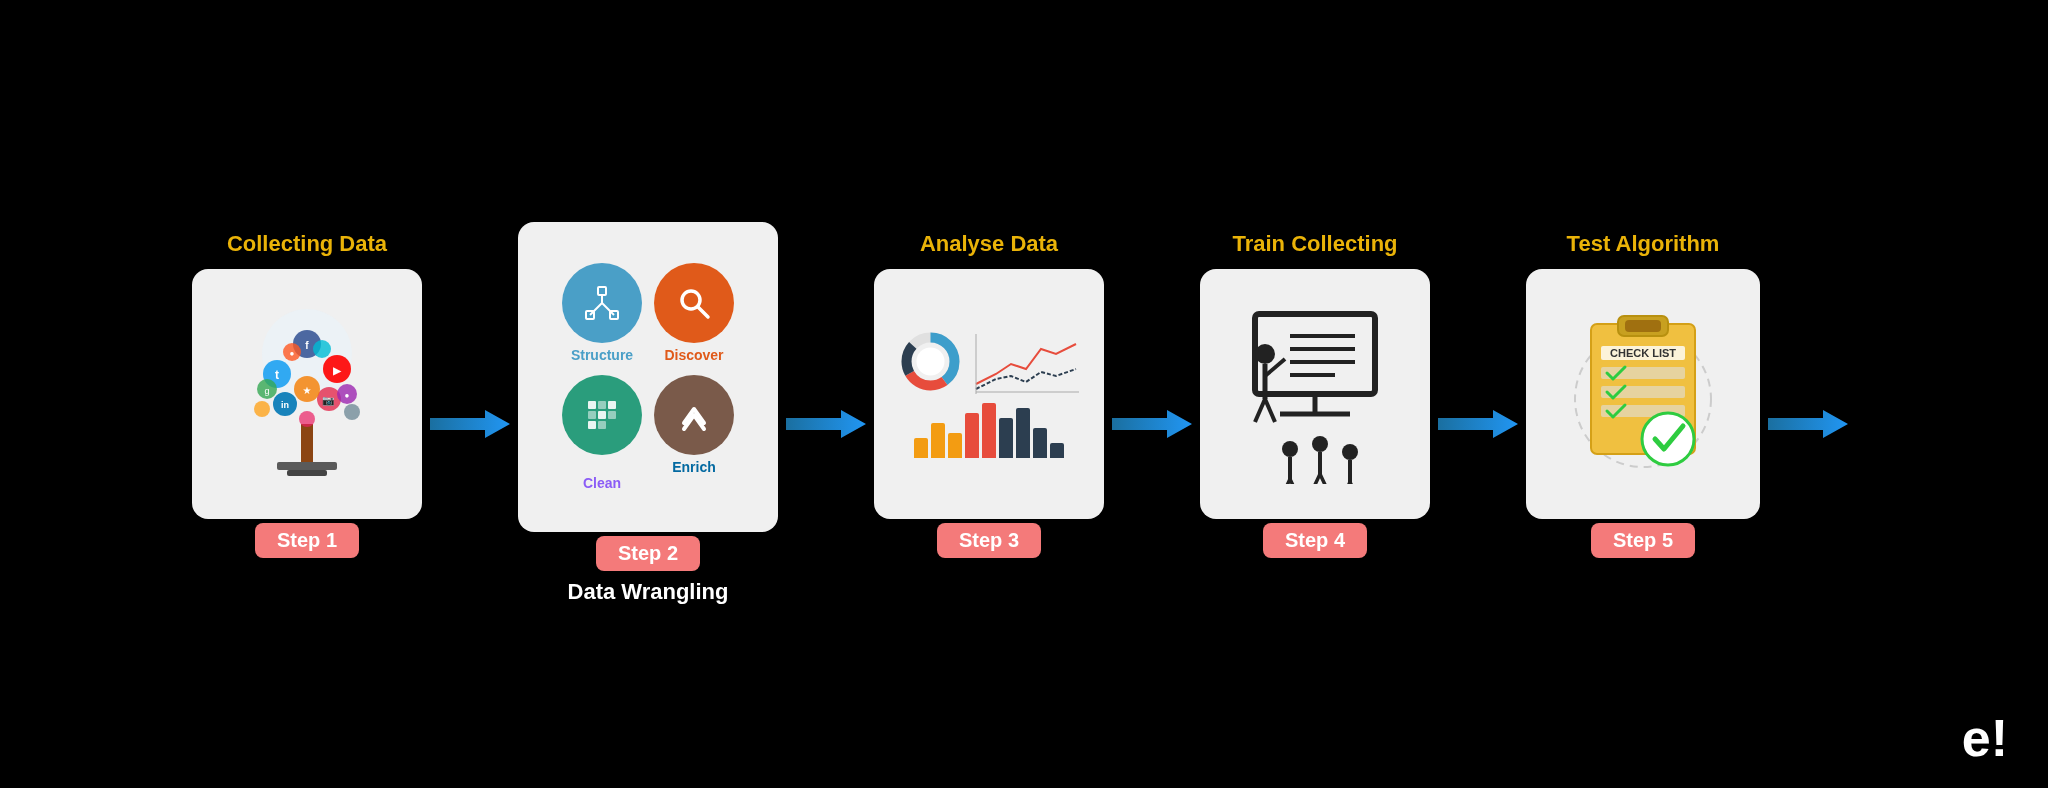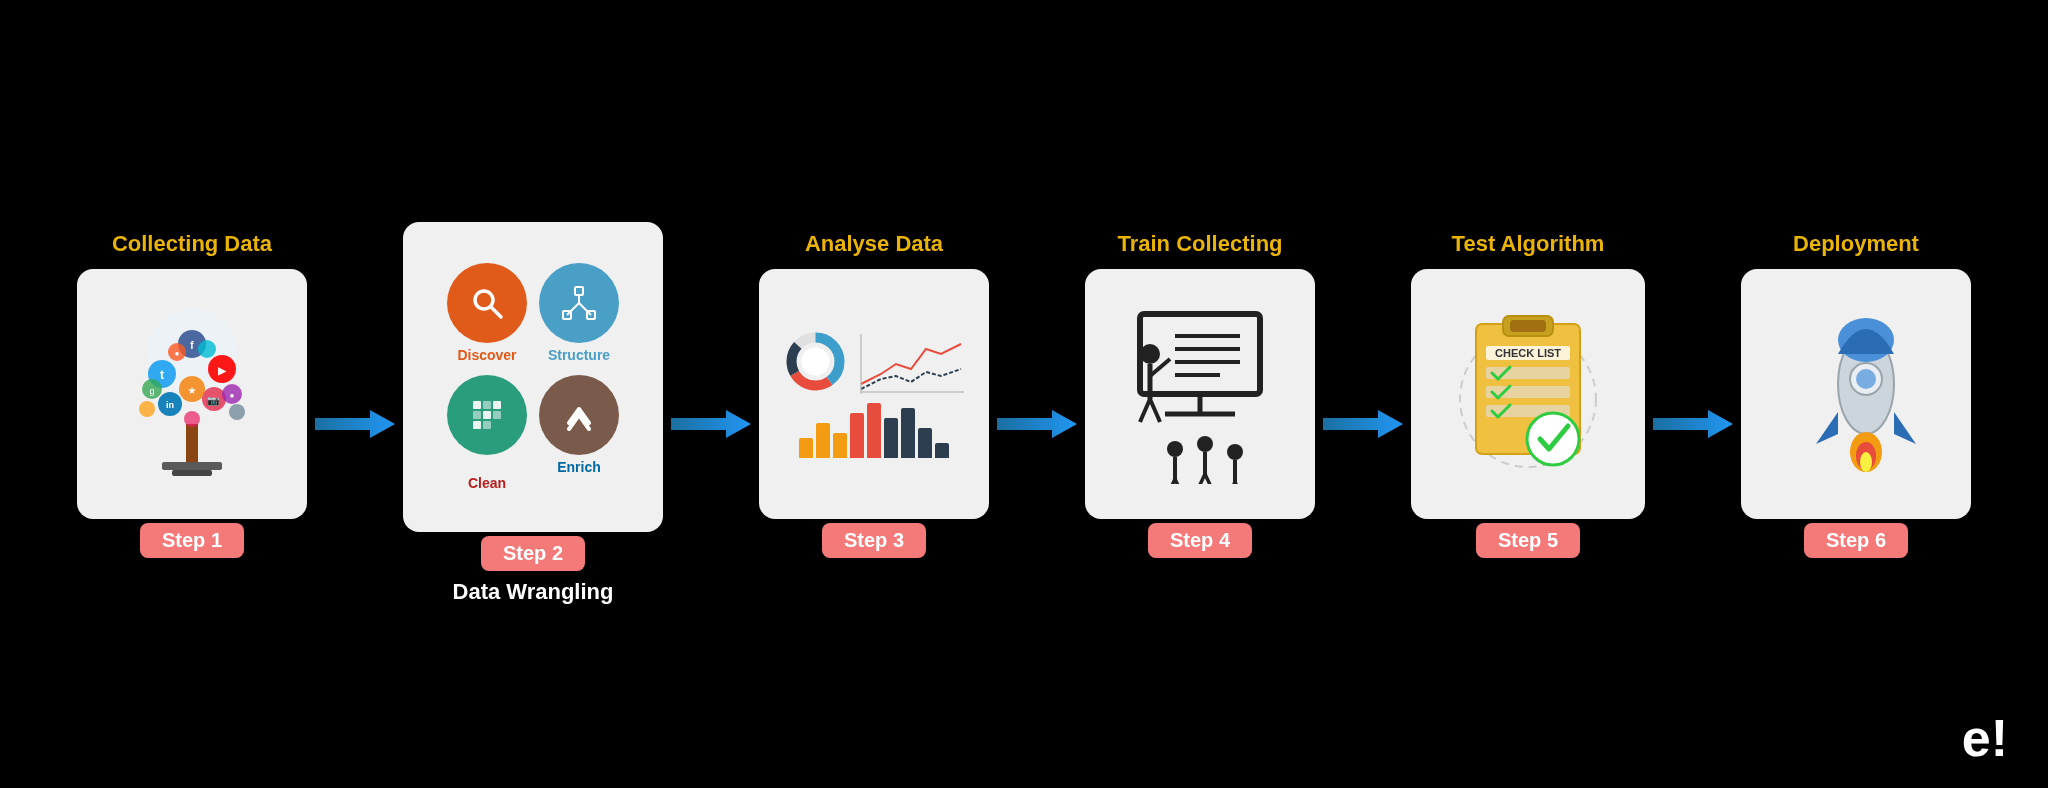--- a/index.html
+++ b/index.html
@@ -110,21 +110,21 @@
     .circle-orange { background: #e05a1a; }
     .circle-blue { background: #4a9fc7; }
     .circle-teal { background: #2a9d7c; }
     .circle-brown { background: #7a5a4a; }
     .wrangling-label {
       font-size: 14px;
       font-weight: bold;
     }
     .label-orange { color: #e05a1a; }
     .label-blue { color: #4a9fc7; }
-    .label-teal { color: #b91c1c; margin-top: 16px; }
+    .label-teal { color: #8b5cf6; margin-top: 16px; }
     .label-dark { color: #0369a1; }
 
     
     .charts-container {
       display: flex;
       flex-direction: column;
       align-items: center;
       gap: 4px;
       padding: 10px;
       width: 100%;
@@ -264,44 +264,44 @@
       <polygon points="0,14 55,14 55,6 80,20 55,34 55,26 0,26" fill="url(#ag1)"></polygon>
     </svg>
   </div>
 
   <div class="step-block">
     <div class="top-label" style="min-height:30px;"></div>
     <div class="card card-2">
       <div class="wrangling-grid">
 
         <div class="wrangling-item">
-          <div class="circle-icon circle-orange">
-            <svg width="40" height="40" viewBox="0 0 40 40">
-              <circle cx="17" cy="17" r="9" fill="none" stroke="white" stroke-width="3.5"></circle>
-              <line x1="24" y1="24" x2="34" y2="34" stroke="white" stroke-width="3.5" stroke-linecap="round"></line>
-            </svg>
-          </div>
-          <span class="wrangling-label label-orange">Discover</span>
-        </div>
-
-        <div class="wrangling-item">
           <div class="circle-icon circle-blue">
             <svg width="40" height="40" viewBox="0 0 40 40">
               <rect x="16" y="4" width="8" height="8" fill="none" stroke="white" stroke-width="2" rx="1"></rect>
               <rect x="4" y="28" width="8" height="8" fill="none" stroke="white" stroke-width="2" rx="1"></rect>
               <rect x="28" y="28" width="8" height="8" fill="none" stroke="white" stroke-width="2" rx="1"></rect>
               <line x1="20" y1="12" x2="20" y2="20" stroke="white" stroke-width="2"></line>
               <line x1="20" y1="20" x2="8" y2="32" stroke="white" stroke-width="2"></line>
               <line x1="20" y1="20" x2="32" y2="32" stroke="white" stroke-width="2"></line>
             </svg>
           </div>
           <span class="wrangling-label label-blue">Structure</span>
         </div>
 
         <div class="wrangling-item">
+          <div class="circle-icon circle-orange">
+            <svg width="40" height="40" viewBox="0 0 40 40">
+              <circle cx="17" cy="17" r="9" fill="none" stroke="white" stroke-width="3.5"></circle>
+              <line x1="24" y1="24" x2="34" y2="34" stroke="white" stroke-width="3.5" stroke-linecap="round"></line>
+            </svg>
+          </div>
+          <span class="wrangling-label label-orange">Discover</span>
+        </div>
+
+        <div class="wrangling-item">
           <div class="circle-icon circle-teal">
             <svg width="40" height="40" viewBox="0 0 40 40">
 
               <rect x="6" y="6" width="8" height="8" fill="white" rx="1" opacity="0.9"></rect>
               <rect x="16" y="6" width="8" height="8" fill="white" rx="1" opacity="0.5"></rect>
               <rect x="26" y="6" width="8" height="8" fill="white" rx="1" opacity="0.9"></rect>
               <rect x="6" y="16" width="8" height="8" fill="white" rx="1" opacity="0.5"></rect>
               <rect x="16" y="16" width="8" height="8" fill="white" rx="1" opacity="0.9"></rect>
               <rect x="26" y="16" width="8" height="8" fill="white" rx="1" opacity="0.5"></rect>
               <rect x="6" y="26" width="8" height="8" fill="white" rx="1" opacity="0.9"></rect>
@@ -457,39 +457,15 @@
     </div>
     <div class="step-badge">Step 5</div>
   </div>
 
   <div class="arrow">
     <svg viewBox="0 0 80 40">
       <polygon points="0,14 55,14 55,6 80,20 55,34 55,26 0,26" fill="url(#ag1)"></polygon>
     </svg>
   </div>
 
-  <div class="step-block">
-    <div class="top-label">Deployment</div>
-    <div class="card card-6">
-      <svg class="rocket-icon" viewBox="0 0 160 180">
-
-        <ellipse cx="90" cy="80" rx="28" ry="50" fill="#ccd5db" stroke="#9aa5ab" stroke-width="2"></ellipse>
-
-        <ellipse cx="90" cy="36" rx="28" ry="22" fill="#4a90d9"></ellipse>
-        <path d="M62,50 Q90,0 118,50 Z" fill="#2b6db5"></path>
-
-        <circle cx="90" cy="75" r="16" fill="#e8eef2" stroke="#9aa5ab" stroke-width="2"></circle>
-        <circle cx="90" cy="75" r="10" fill="#4a90d9" opacity="0.7"></circle>
-
-        <path d="M62,108 L40,140 L62,130 Z" fill="#2b6db5"></path>
-
-        <path d="M118,108 L140,140 L118,130 Z" fill="#2b6db5"></path>
-
-        <ellipse cx="90" cy="148" rx="16" ry="20" fill="#f39c12"></ellipse>
-        <ellipse cx="90" cy="152" rx="10" ry="14" fill="#e74c3c"></ellipse>
-        <ellipse cx="90" cy="158" rx="6" ry="10" fill="#f8f040"></ellipse>
-      </svg>
-    </div>
-    <div class="step-badge">Step 6</div>
-  </div>
 
   <div class="watermark">e!</div>
 </div>
 
 </body></html>

